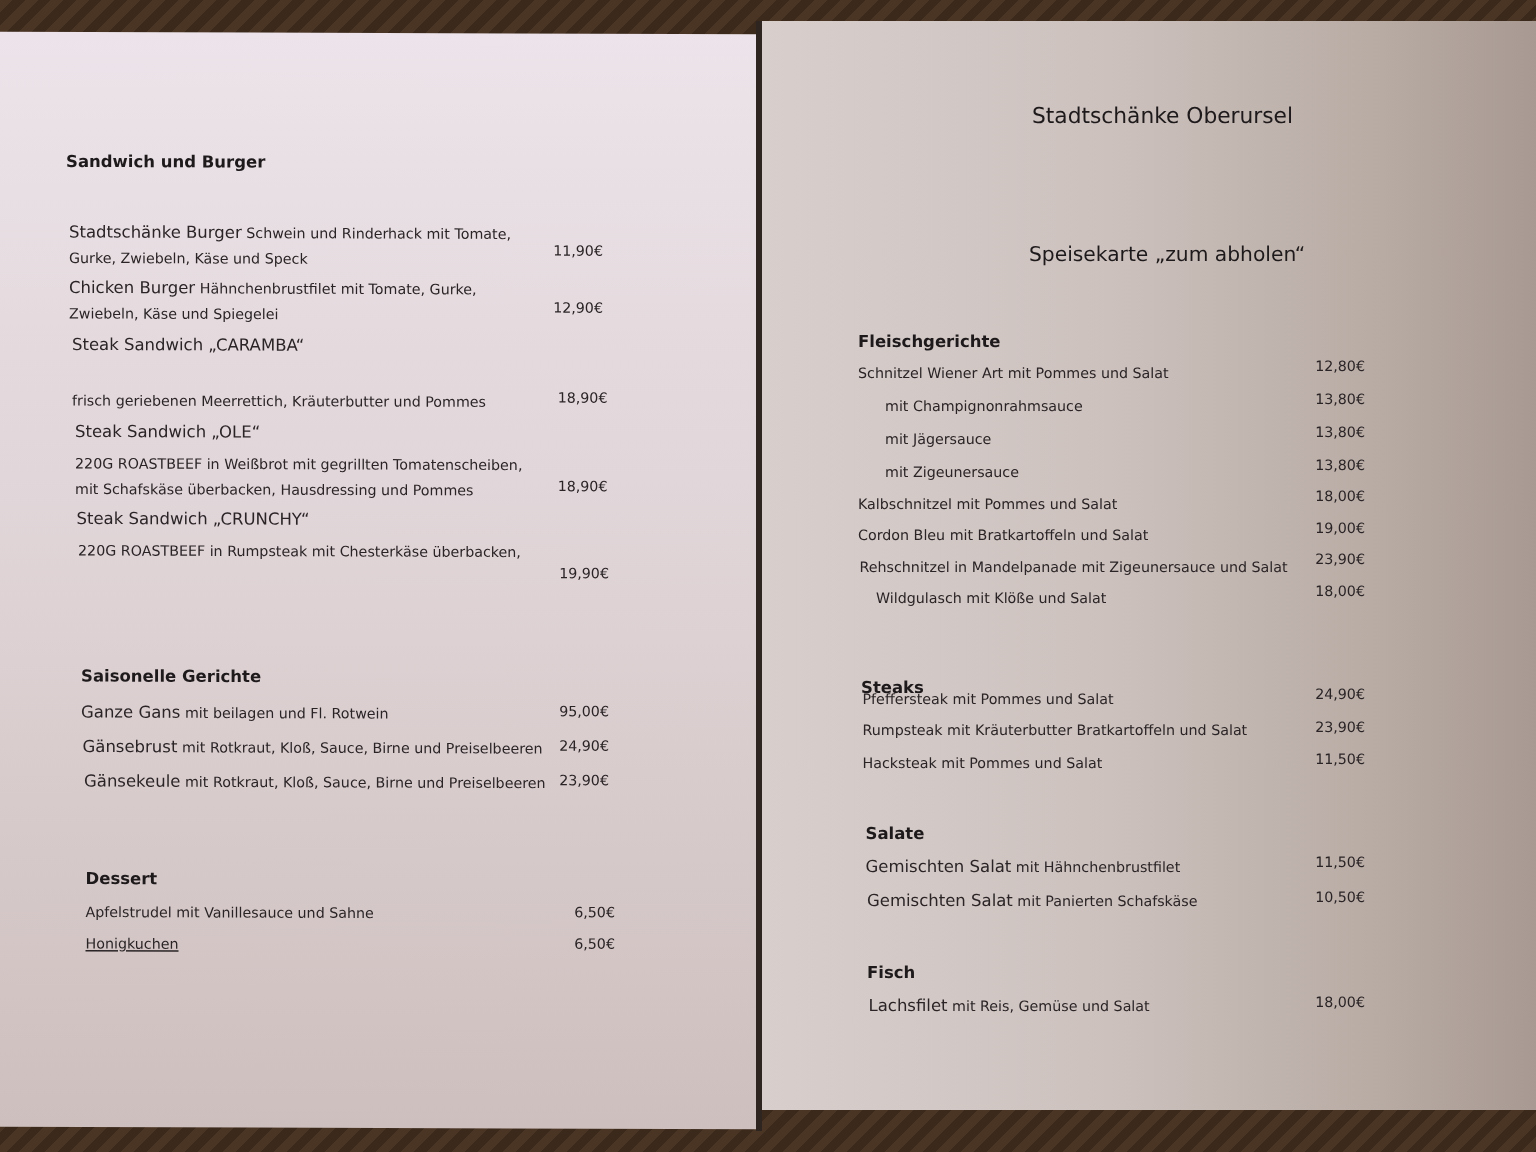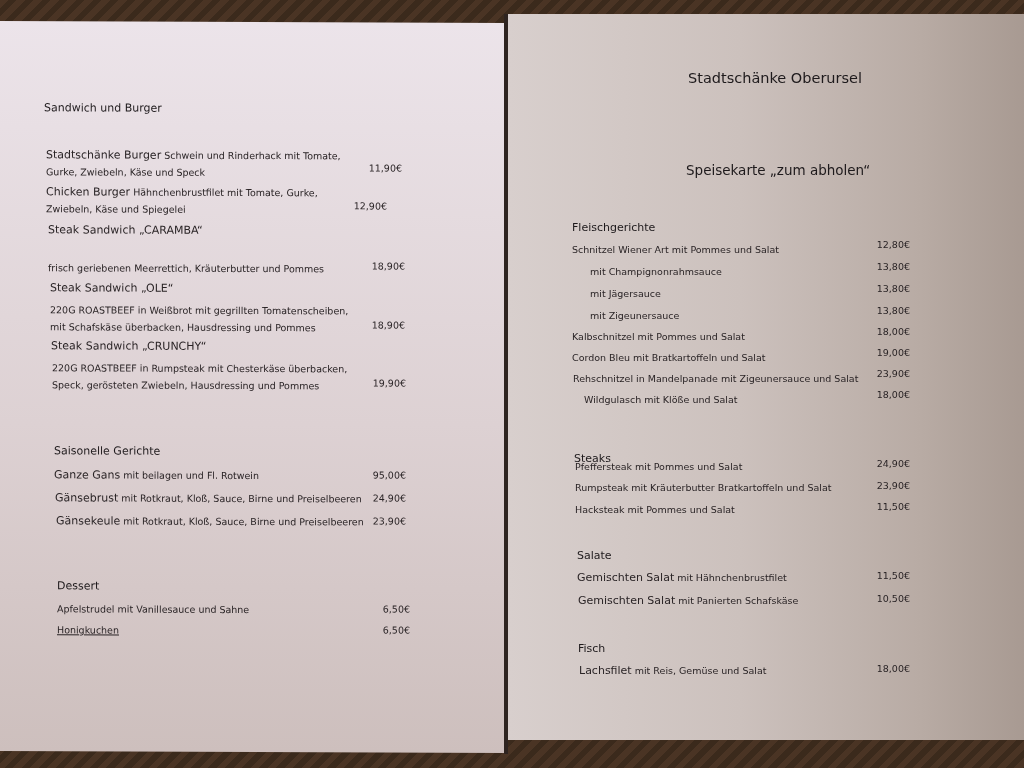--- a/index.html
+++ b/index.html
@@ -22,21 +22,21 @@
       transform: skewY(0.2deg);
     }
     .page-right {
       left:508px; top:14px; width:516px; height:726px;
       background: linear-gradient(90deg, #d8cfcd 0%, #ccc1bd 45%, #b8aba4 80%, #a89a92 100%);
     }
     .gutter {
       position:absolute; left:504px; top:14px; width:4px; height:740px;
       background:#2e2420;
     }
-    .sec-title { position:absolute; font-weight:normal; font-size:11px; color:#1e1a1c; }
+    .sec-title { position:absolute; font-weight:bold; font-size:11px; color:#1e1a1c; }
     .item { position:absolute; font-size:9.5px; line-height:17px; color:#2a2426; }
     .item .name { font-size:11px; }
     .price { position:absolute; font-size:9.5px; color:#2a2426; text-align:right; width:60px; }
     .head { position:absolute; font-size:14.5px; color:#1e1a1c; }
     .sub  { position:absolute; font-size:9.5px; color:#2a2426; }
   </style>
 </head>
 <body>
 
 <div class="table-top"></div>
@@ -49,21 +49,21 @@
     <span>Schwein und Rinderhack mit Tomate,</span><br>
     <span>Gurke, Zwiebeln, Käse und Speck</span>
   </div>
   <div class="price" style="left:342px;top:140px;">11,90€</div>
 
   <div class="item" style="left:46px;top:162px;">
     <span class="name">Chicken Burger</span>
     <span>Hähnchenbrustfilet mit Tomate, Gurke,</span><br>
     <span>Zwiebeln, Käse und Spiegelei</span>
   </div>
-  <div class="price" style="left:327px;top:178px;">12,90€</div>
+  <div class="price" style="left:342px;top:178px;">12,90€</div>
 
   <div class="item" style="left:48px;top:200px;">
     <span class="name">Steak Sandwich „CARAMBA“</span>
   </div>
   <div class="item" style="left:48px;top:221px;">
     <br>
     <span>frisch geriebenen Meerrettich, Kräuterbutter und Pommes</span>
   </div>
   <div class="price" style="left:345px;top:238px;">18,90€</div>
 
@@ -74,21 +74,20 @@
     <span>220G ROASTBEEF in Weißbrot mit gegrillten Tomatenscheiben,</span><br>
     <span>mit Schafskäse überbacken,  Hausdressing und Pommes</span>
   </div>
   <div class="price" style="left:345px;top:297px;">18,90€</div>
 
   <div class="item" style="left:51px;top:316px;">
     <span class="name">Steak Sandwich „CRUNCHY“</span>
   </div>
   <div class="item" style="left:52px;top:338px;">
     <span>220G ROASTBEEF in Rumpsteak mit Chesterkäse überbacken,</span><br>
-    <span>Speck, gerösteten Zwiebeln, Hausdressing und Pommes</span>
   </div>
   <div class="price" style="left:346px;top:355px;">19,90€</div>
 
   <div class="sec-title" style="left:54px;top:423px;">Saisonelle Gerichte</div>
 
   <div class="item" style="left:54px;top:445px;">
     <span class="name">Ganze Gans</span>
     <span>mit beilagen und Fl. Rotwein</span>
   </div>
   <div class="price" style="left:346px;top:447px;">95,00€</div>

